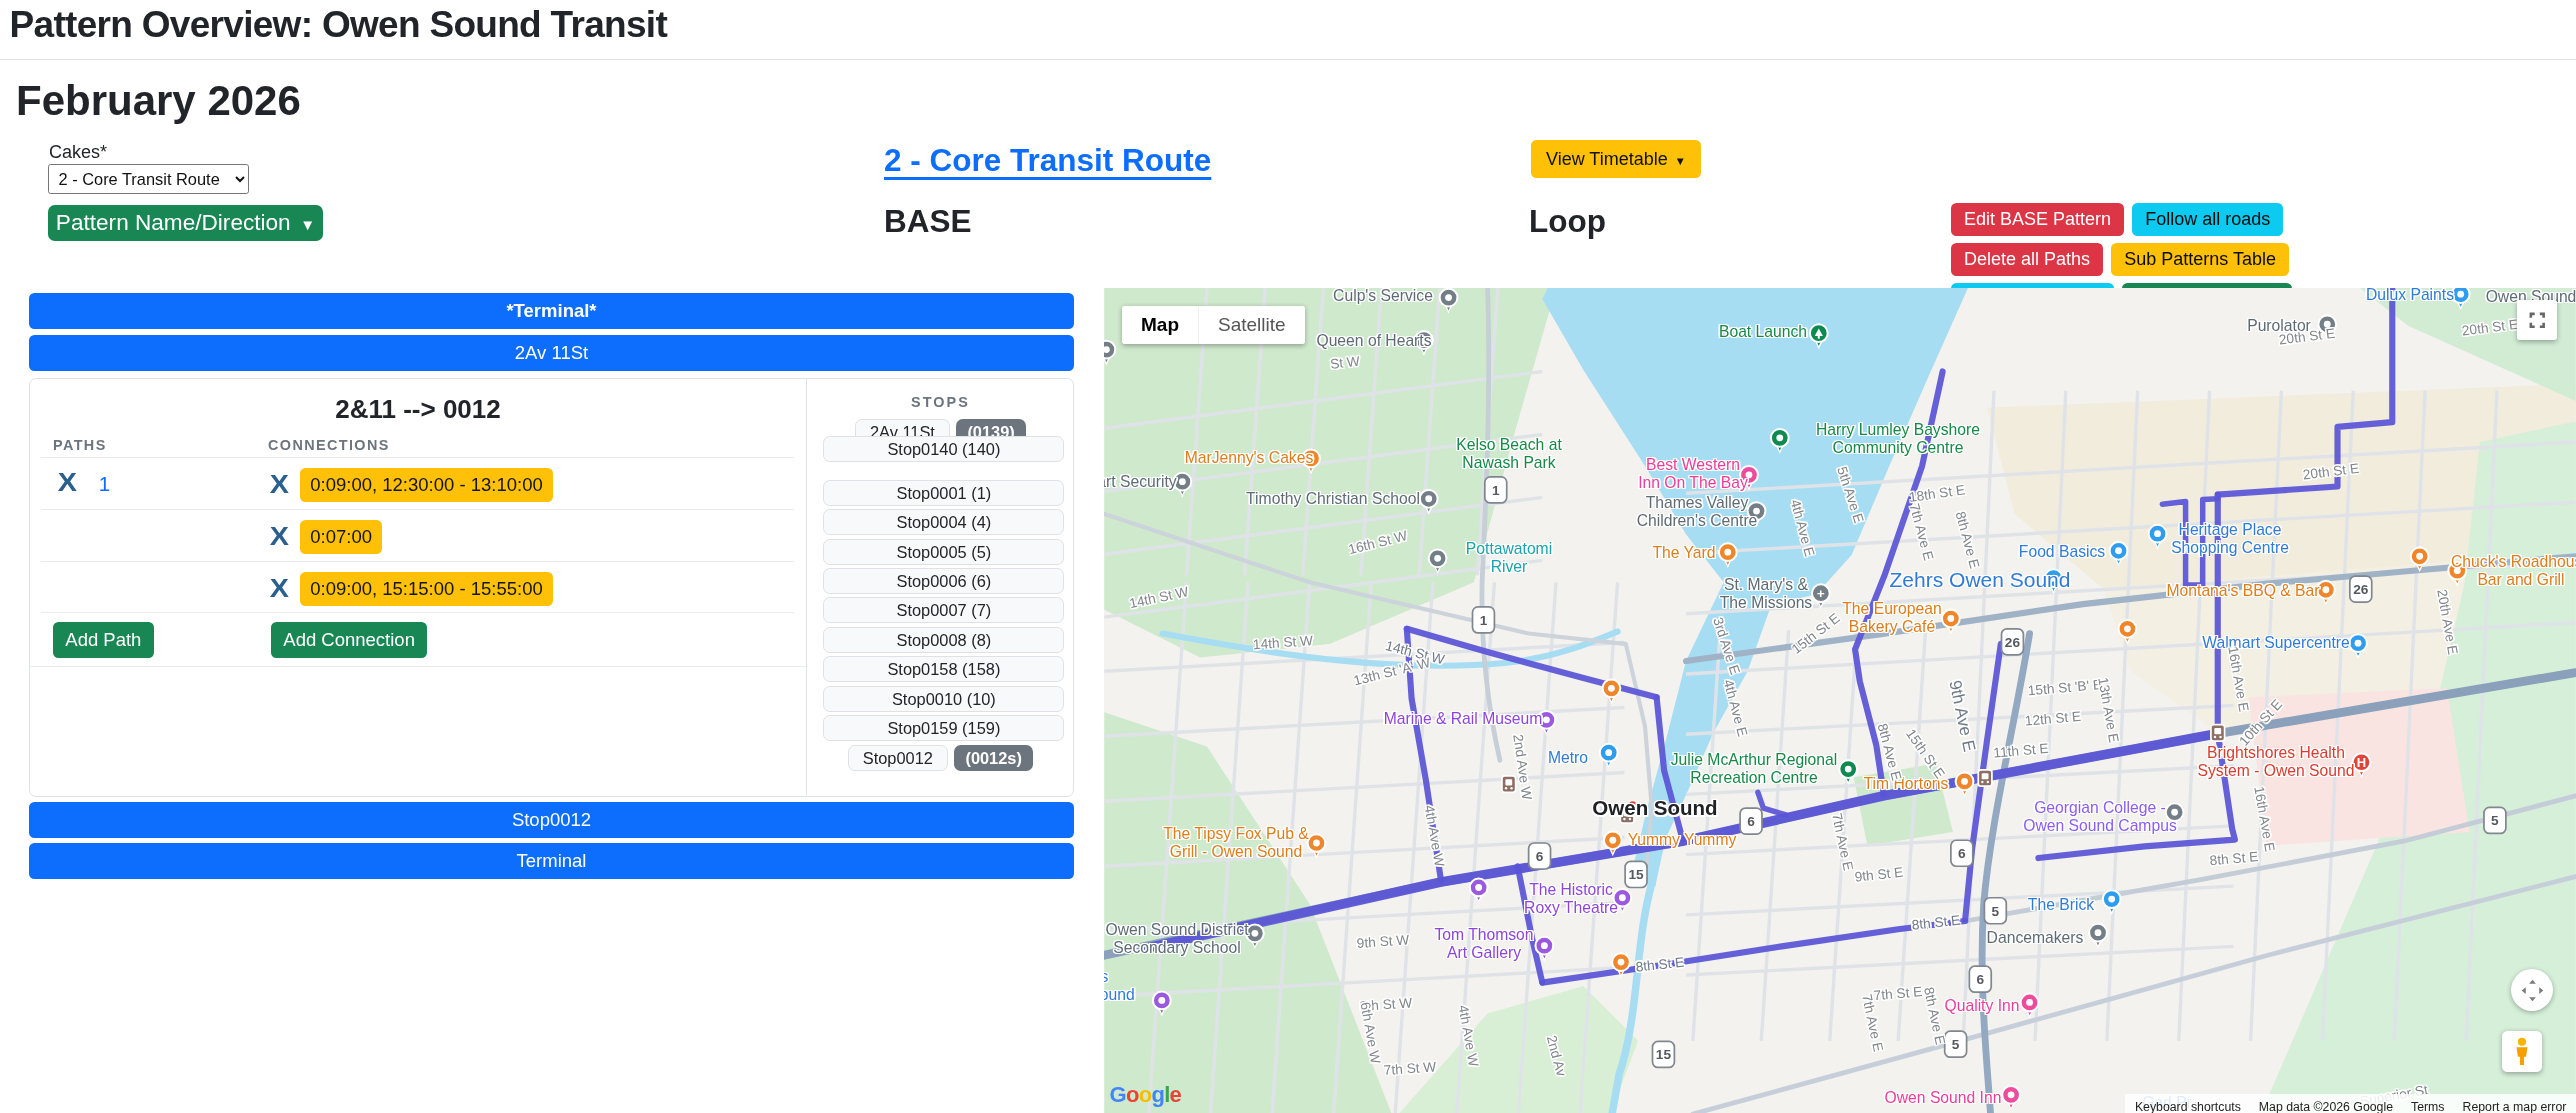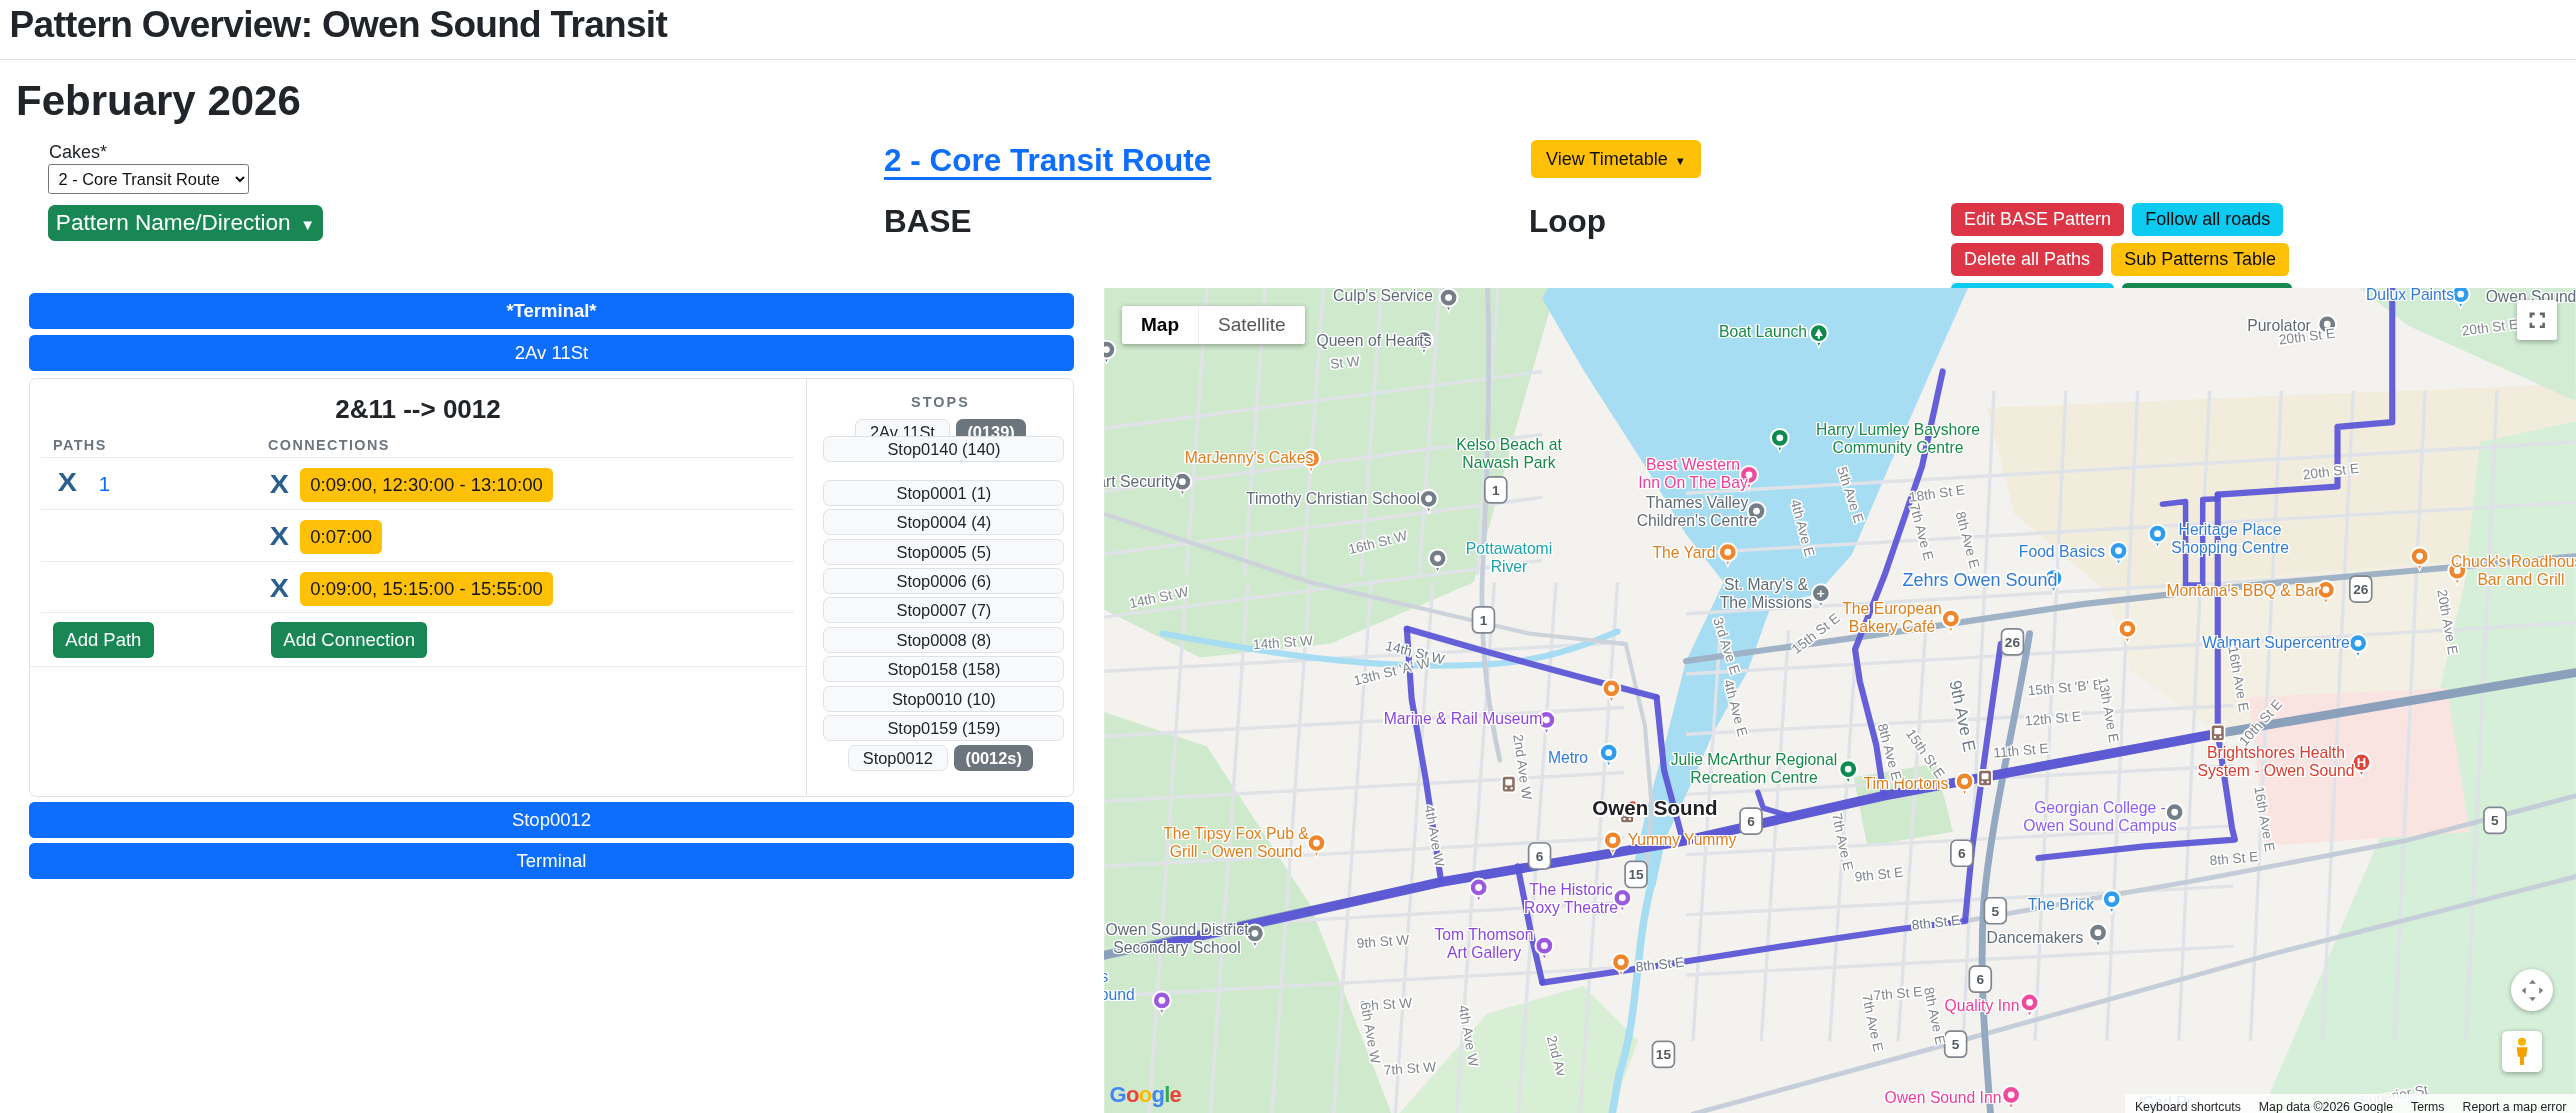--- a/index.html
+++ b/index.html
@@ -435,21 +435,21 @@
 Community Centre</div>
         <div class="maplabel" style="left: 589px; top: 186px; color: rgb(239, 60, 155); font-size: 15.7px;">Best Western
 Inn On The Bay</div>
         <div class="maplabel" style="left: 593px; top: 224px; color: rgb(93, 107, 116); font-size: 15.7px;">Thames Valley
 Children's Centre</div>
         <div class="maplabel" style="left: 580px; top: 265px; color: rgb(223, 125, 26); font-size: 15.7px;">The Yard</div>
         <div class="maplabel" style="left: 662px; top: 306px; color: rgb(93, 107, 116); font-size: 15.7px;">St. Mary's &amp;
 The Missions</div>
         <div class="maplabel" style="left: 788px; top: 330px; color: rgb(223, 125, 26); font-size: 15.7px;">The European
 Bakery Café</div>
-        <div class="maplabel" style="left: 876px; top: 292px; color: rgb(47, 123, 217); font-size: 18px;">Zehrs Owen Sound</div>
+        <div class="maplabel" style="left: 876px; top: 292px; color: rgb(47, 123, 217); font-size: 21px;">Zehrs Owen Sound</div>
         <div class="maplabel" style="left: 958px; top: 264px; color: rgb(47, 123, 217); font-size: 15.7px;">Food Basics</div>
         <div class="maplabel" style="left: 1126px; top: 251px; color: rgb(47, 123, 217); font-size: 15.7px;">Heritage Place
 Shopping Centre</div>
         <div class="maplabel" style="left: 1139px; top: 303px; color: rgb(223, 125, 26); font-size: 15.7px;">Montana's BBQ &amp; Bar</div>
         <div class="maplabel" style="left: 1417px; top: 283px; color: rgb(223, 125, 26); font-size: 15.7px;">Chuck's Roadhouse
 Bar and Grill</div>
         <div class="maplabel" style="left: 1172px; top: 355px; color: rgb(47, 123, 217); font-size: 15.7px;">Walmart Supercentre</div>
         <div class="maplabel" style="left: 405px; top: 270px; color: rgb(27, 163, 173); font-size: 15.7px;">Pottawatomi
 River</div>
         <div class="maplabel" style="left: 274px; top: 255px; color: rgb(128, 134, 139); font-size: 13.7px; transform: translate(-50%, -50%) rotate(-14deg);">16th St W</div>

